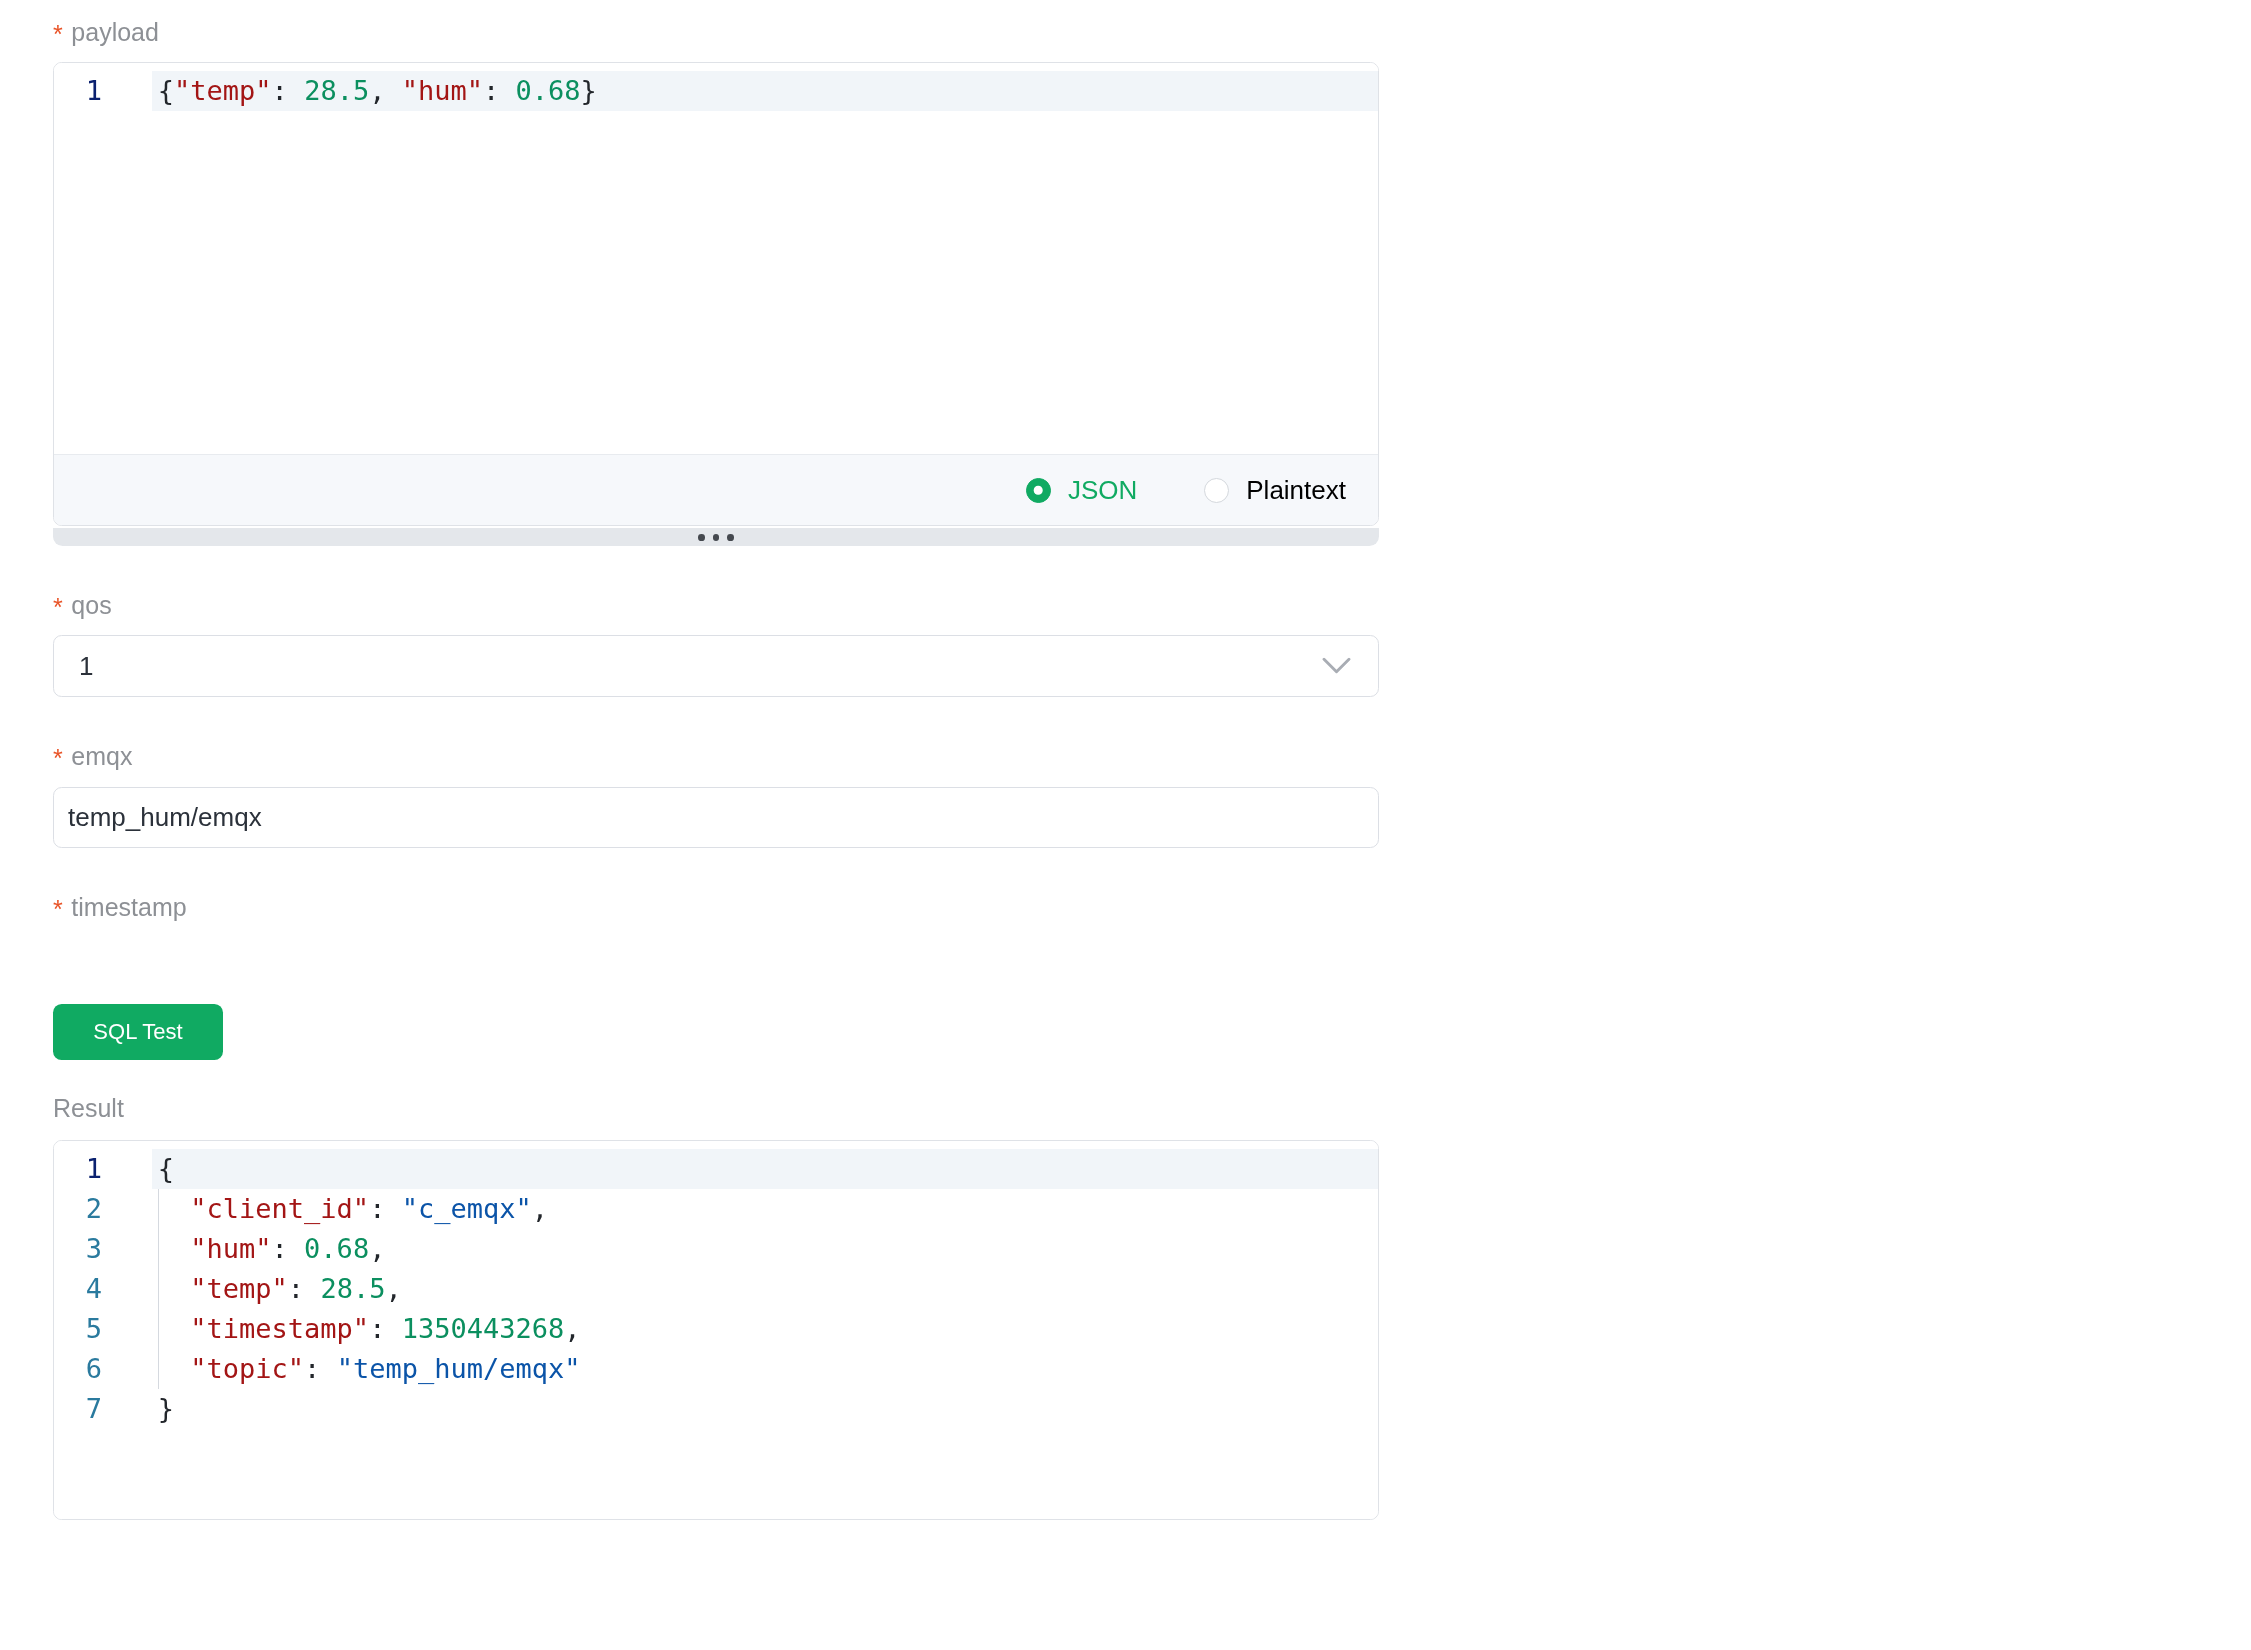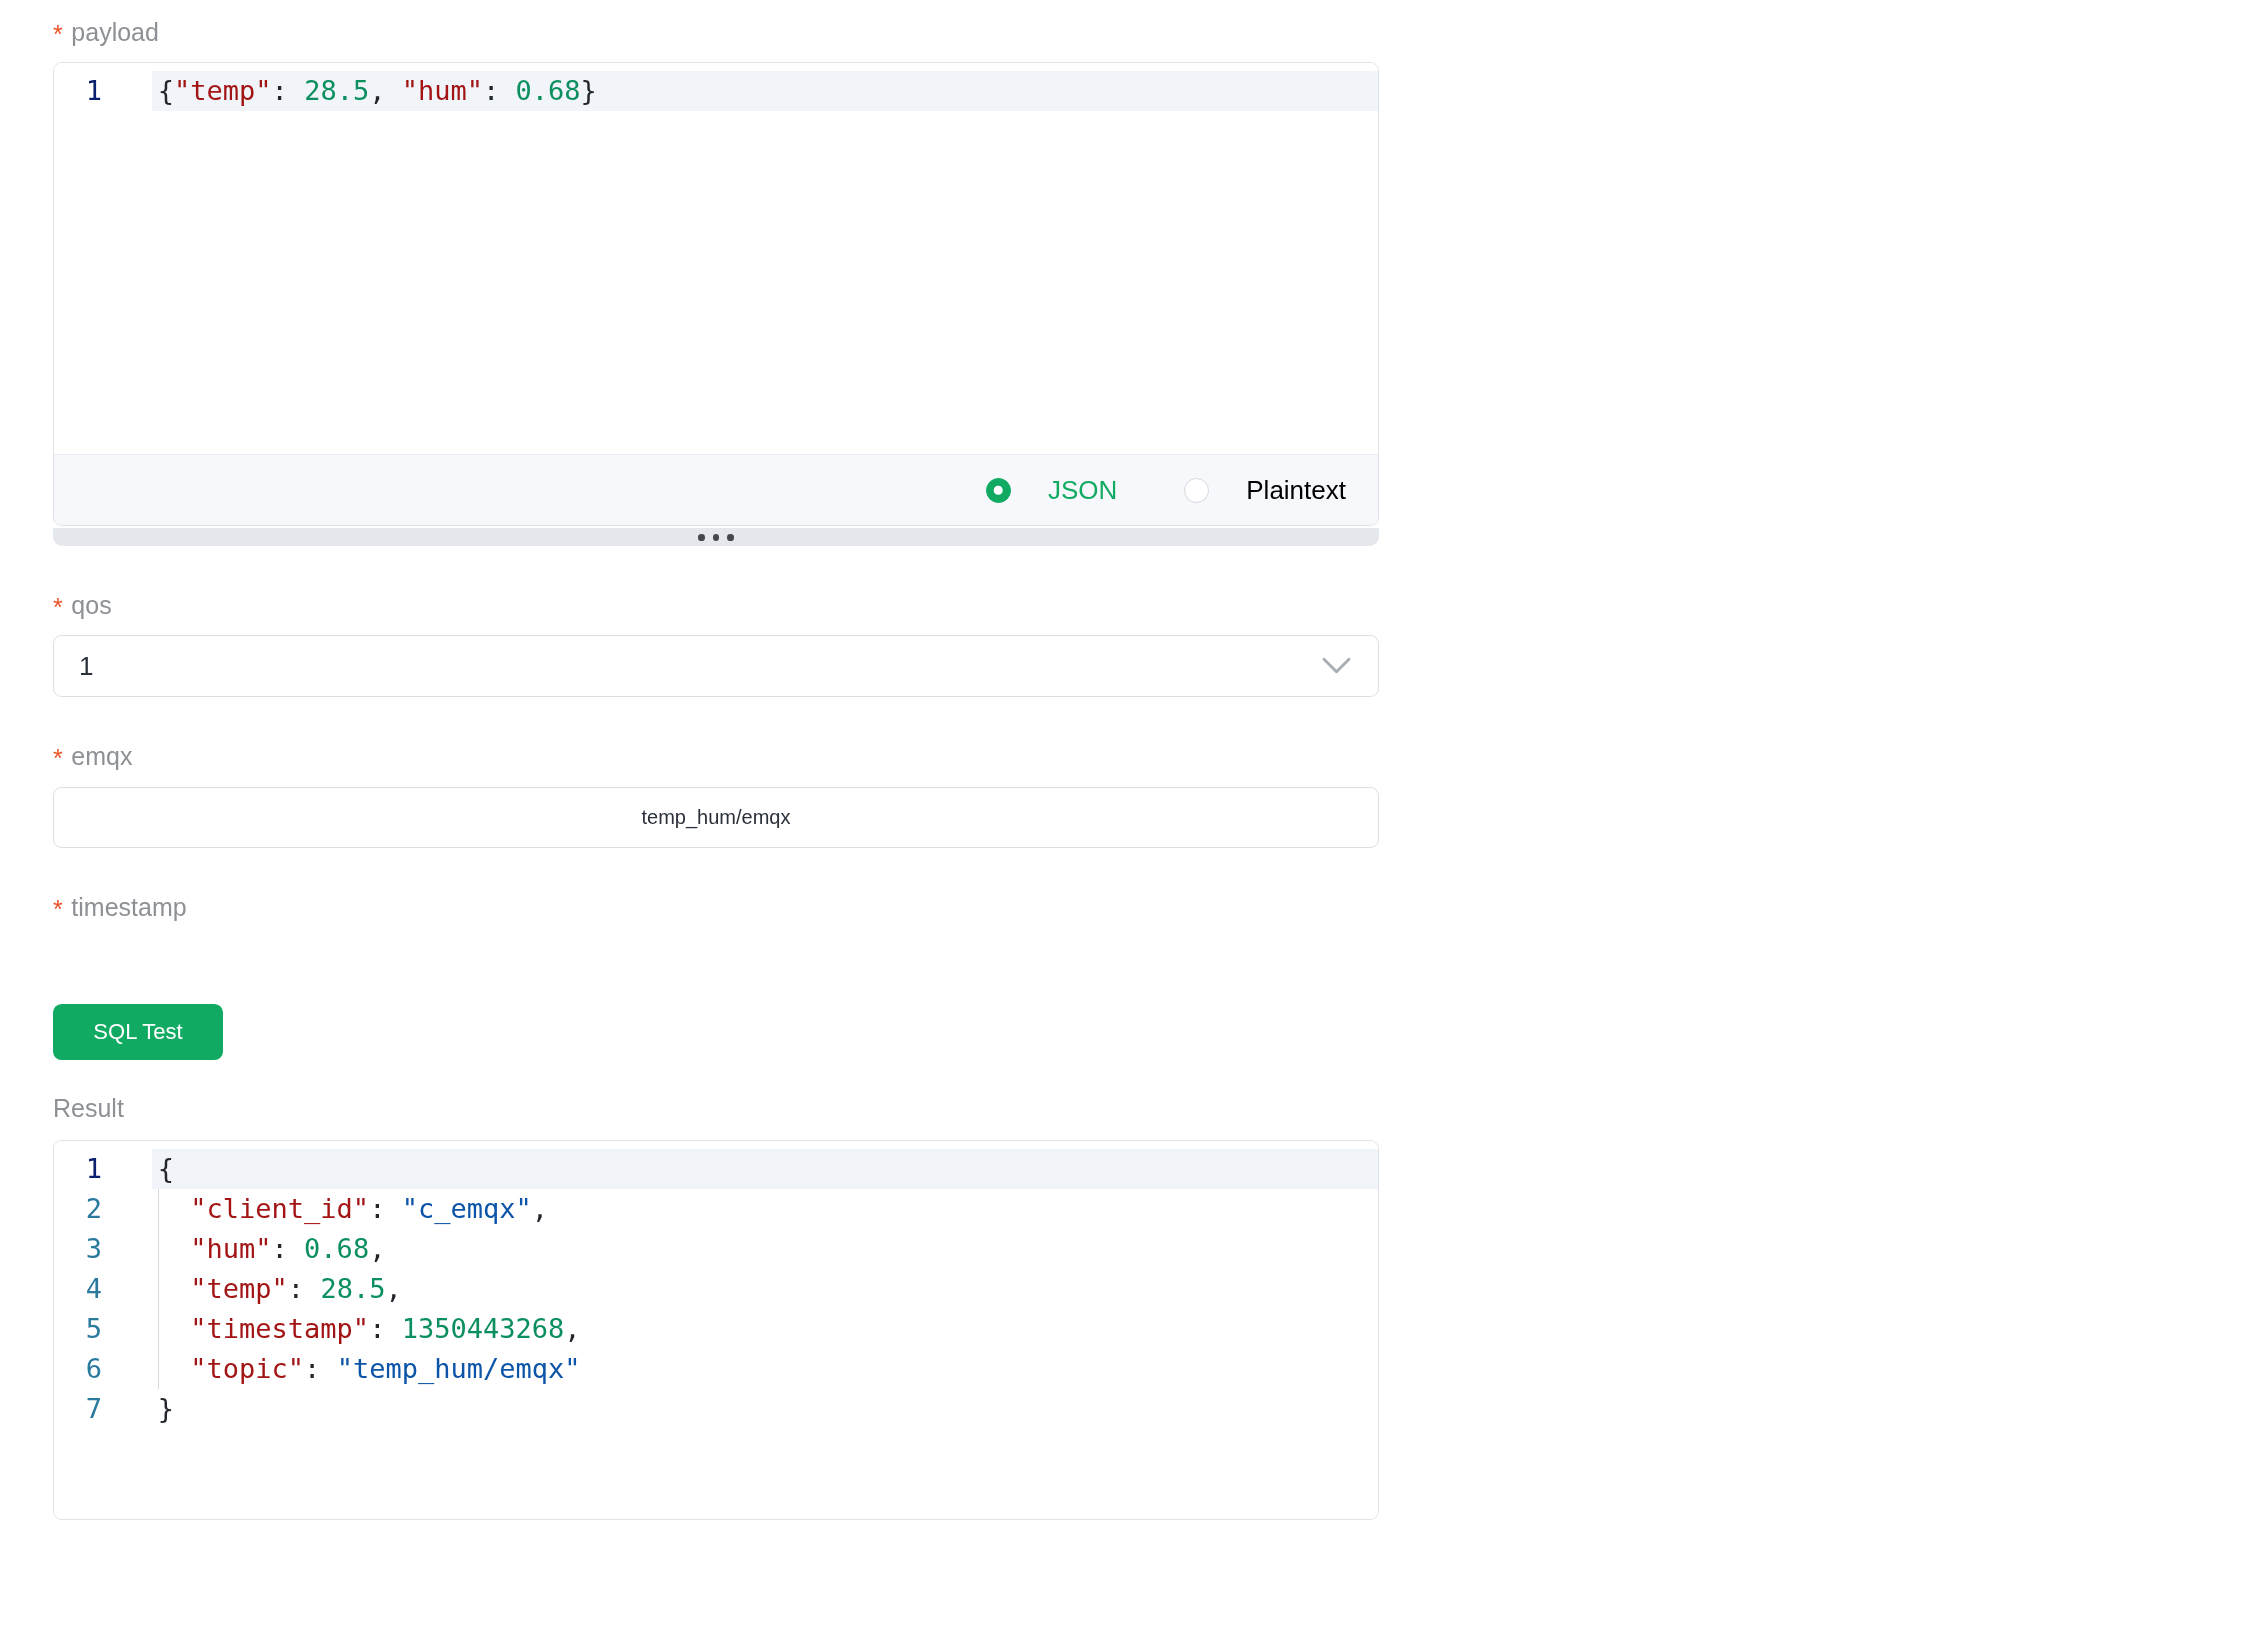--- a/index.html
+++ b/index.html
@@ -75,21 +75,21 @@
   .tk-s { color:var(--tk-str); }
 
   
   .editor-footer {
     height:71px;
     border-top:1.9px solid var(--footer-border);
     background:var(--footer-bg);
     display:flex; align-items:center; justify-content:flex-end;
     gap:67px; padding-right:32px;
   }
-  .radio { display:flex; align-items:center; gap:37px; cursor:pointer; }
+  .radio { display:flex; align-items:center; gap:17px; cursor:pointer; }
   .radio-btn {
     width:25px; height:25px; border-radius:50%;
     border:1.9px solid #d4d8dd; background:#ffffff; position:relative; flex:none;
   }
   .radio.checked .radio-btn { background:var(--accent); border-color:var(--accent); }
   .radio.checked .radio-btn::after {
     content:""; position:absolute; left:50%; top:50%;
     width:8.6px; height:8.6px; border-radius:50%; background:#ffffff;
     transform:translate(-50%,-50%);
   }
@@ -114,24 +114,24 @@
     display:flex; align-items:center;
     padding:0 67px 0 25px;
     font-size:26px; color:var(--text-dark);
     cursor:pointer;
   }
   .select-chevron { position:absolute; right:27px; top:50%; transform:translateY(-50%); display:flex; }
   .text-input {
     width:100%; height:61px;
     border:1.9px solid var(--input-border); border-radius:8.6px;
     background:#ffffff;
-    padding:0 25px;
-    font-size:20px; color:var(--text-dark);
+    padding:0 14px;
+    font-size:26px; color:var(--text-dark);
     font-family:"Liberation Sans", sans-serif;
-    outline:none; display:block;text-align:center;
+    outline:none; display:block;
   }
 
   
   .primary-btn {
     margin-top:67px;
     width:170px; height:56px;
     background:var(--accent); color:#ffffff;
     border:none; border-radius:8.6px;
     font-size:22px; font-family:"Liberation Sans", sans-serif;
     cursor:pointer;

